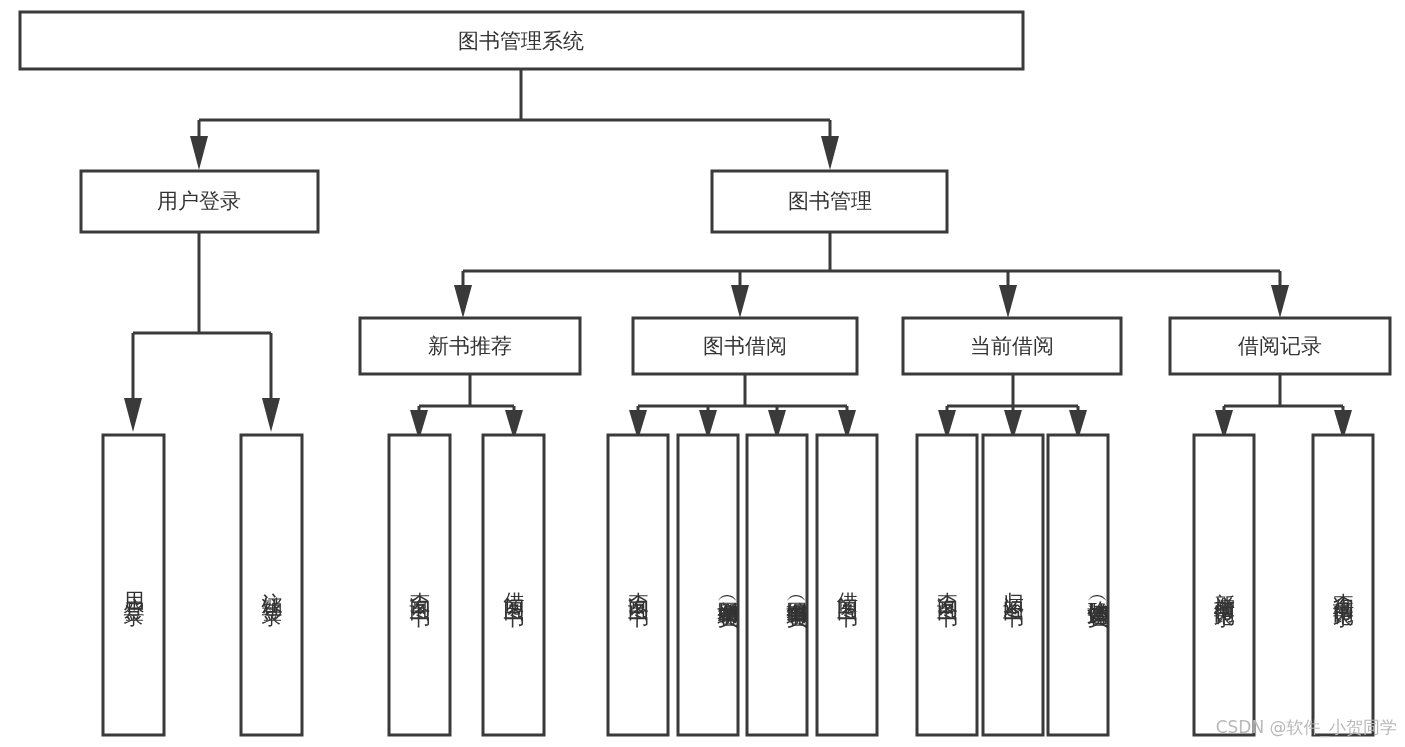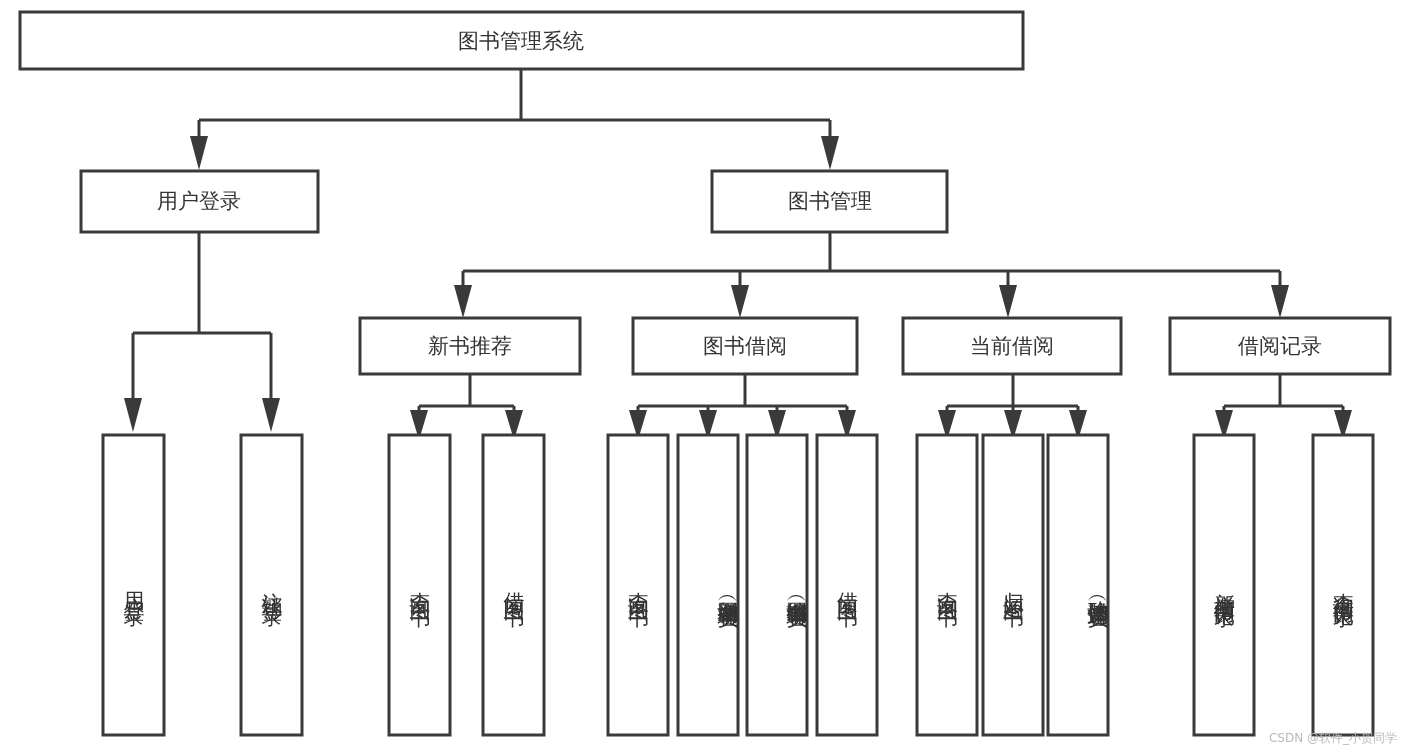--- a/index.html
+++ b/index.html
@@ -62,23 +62,23 @@
     letter-spacing: 5px;
     white-space: nowrap;
     pointer-events: none;
   }
   .node-label-v.tight {
     letter-spacing: 1px;
   }
   .watermark {
     position: absolute;
     right: 8px;
-    bottom: 0;
+    bottom: 8px;
     color: #b9b9b9;
-    font-size: 12px;
+    font-size: 17px;
     font-family: "DejaVu Sans", "Liberation Sans", sans-serif;
     white-space: nowrap;
     pointer-events: none;
   }
 </style>
 </head>
 <body>
 
 <div id="diagram-root">
 

